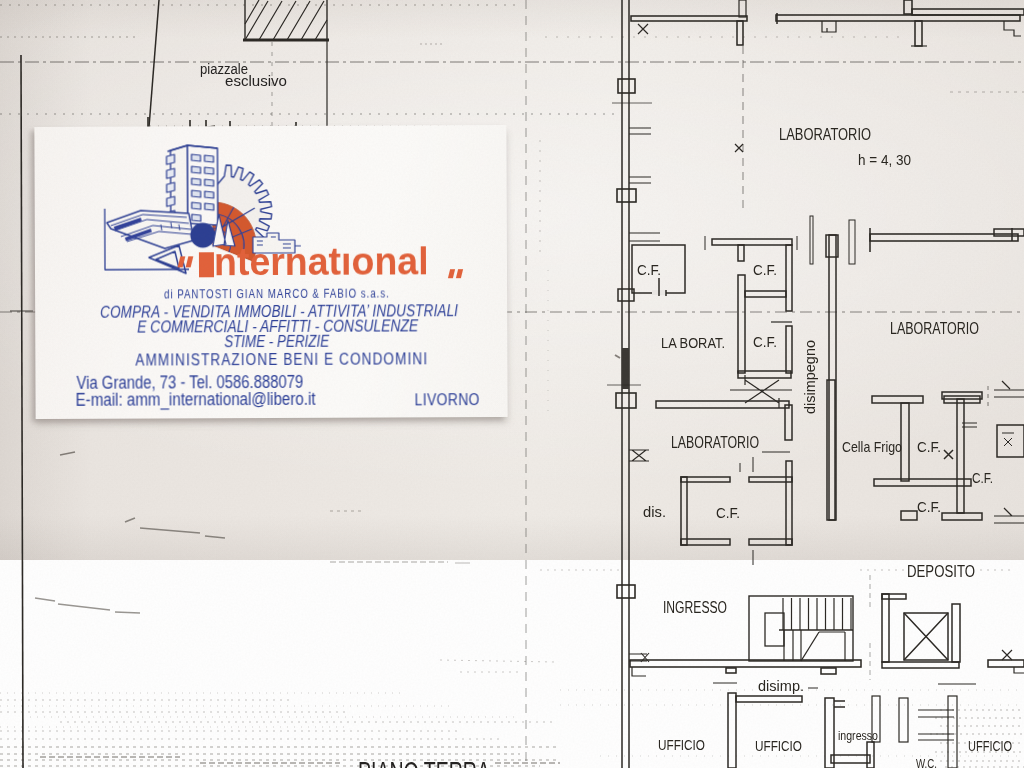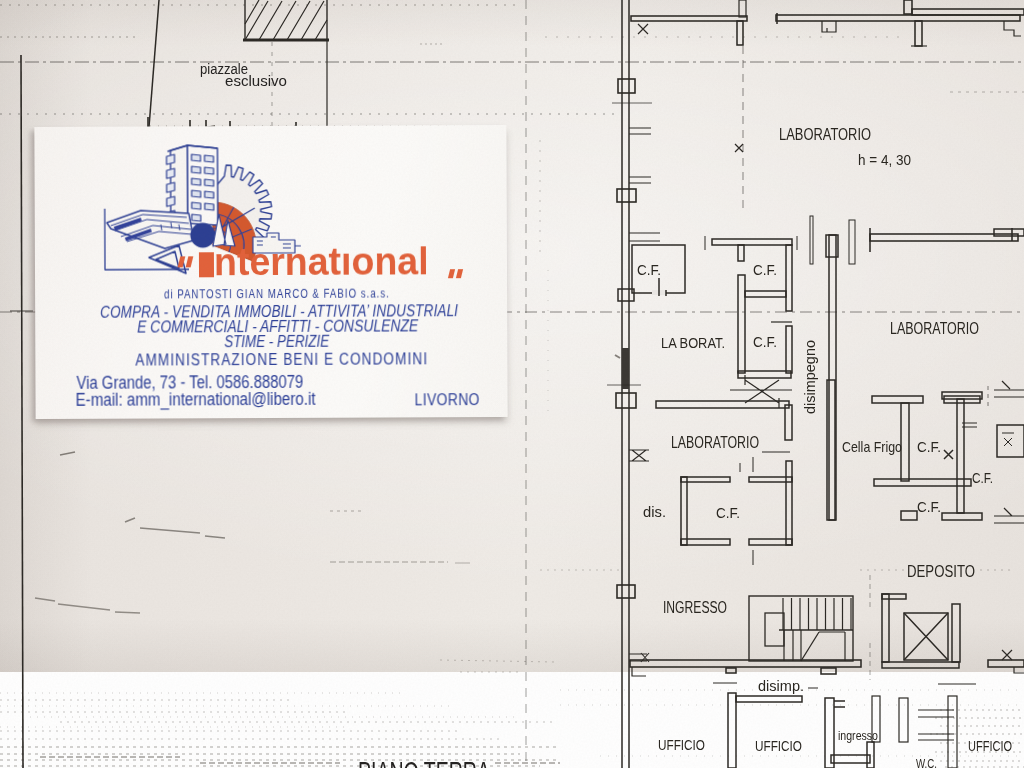--- a/index.html
+++ b/index.html
@@ -1,17 +1,17 @@
 <!DOCTYPE html>
 <html><head>
 <meta charset="utf-8">
 <style>
   html,body{margin:0;padding:0;width:1024px;height:768px;overflow:hidden;
     font-family:"Liberation Sans",sans-serif;}
-  #page{position:relative;width:1024px;height:672px;
+  #page{position:relative;width:1024px;height:560px;
     background:linear-gradient(to right,rgba(115,102,94,.10) 0%,rgba(115,102,94,0) 9%),linear-gradient(to bottom,rgba(115,102,94,.07) 0%,rgba(115,102,94,0) 7%),linear-gradient(to top,rgba(115,102,94,.10) 0%,rgba(115,102,94,0) 8%),radial-gradient(130% 90% at 52% 38%,rgba(255,255,255,.5) 0%,rgba(255,255,255,0) 55%),linear-gradient(100deg,#e8e3de 0%,#ece7e2 30%,#efebe6 55%,#ebe6e1 85%,#e8e3de 100%);}
   #plan{position:absolute;left:0;top:0;}
   
   #card{position:absolute;left:35px;top:126px;width:472px;height:292px;
     background:linear-gradient(100deg,#f7f4f1 0%,#fbf9f7 30%,#fcfbf9 70%,#f8f6f3 100%);
     transform:rotate(-0.25deg);transform-origin:50% 50%;
     box-shadow:-4px 3px 5px rgba(120,110,105,.35), 0 6px 7px rgba(120,110,105,.28);filter:blur(0.22px);}
   .ctxt{position:absolute;color:#2c3f98;white-space:nowrap;transform-origin:left top;}
   #ibar{position:absolute;left:164px;top:126px;width:15px;height:25px;background:#e2613a;}
   #iletters{position:absolute;left:179px;top:117px;color:#e2613a;

